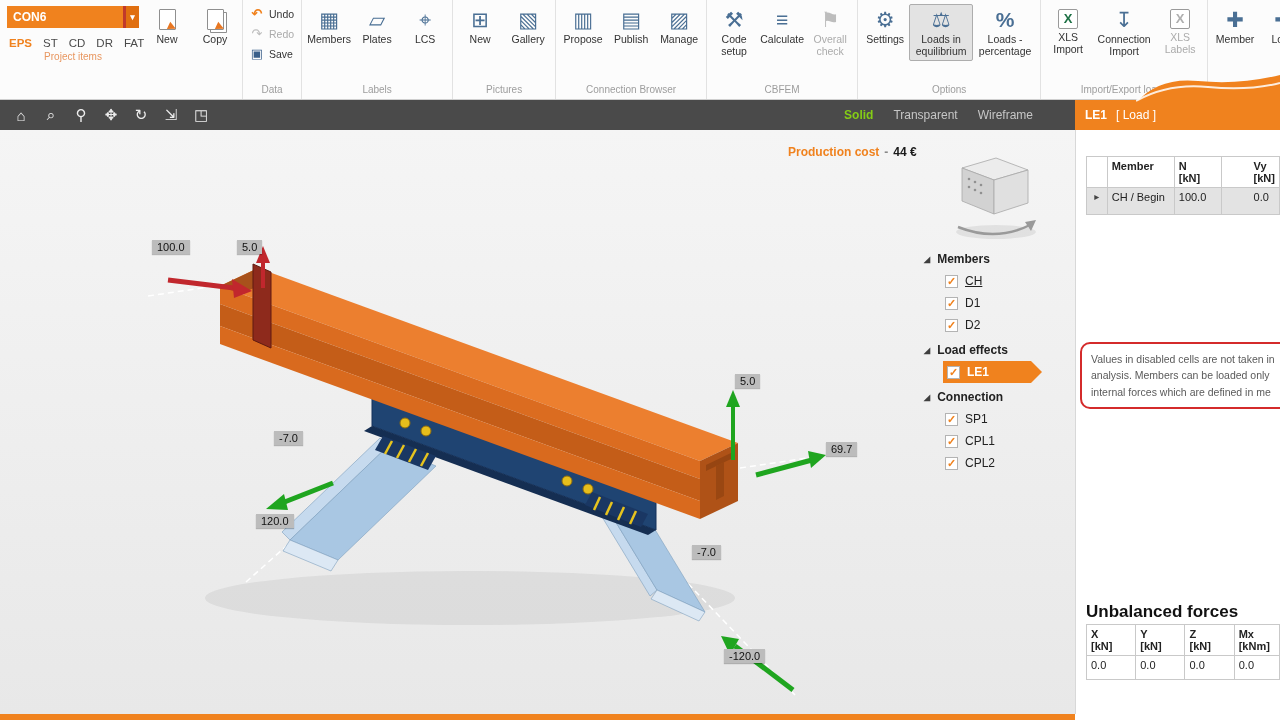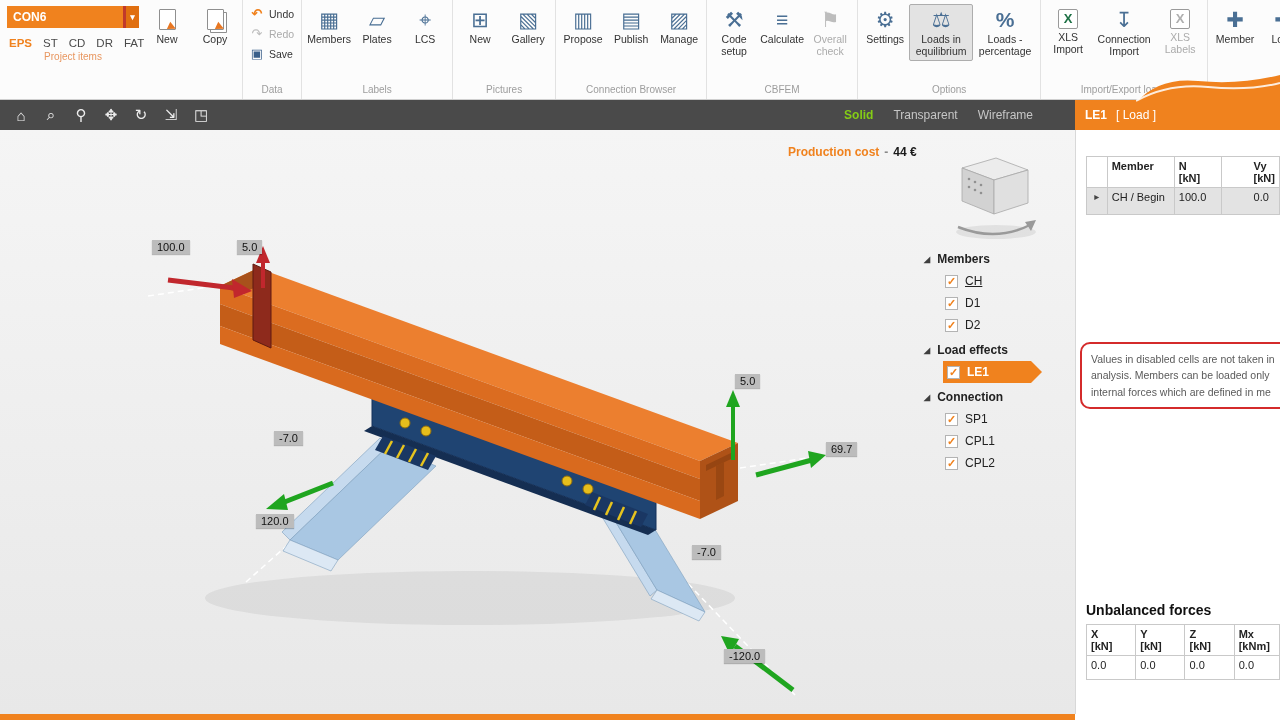--- a/index.html
+++ b/index.html
@@ -116,21 +116,21 @@
   .ltable th:nth-child(4), .ltable td:nth-child(4) { width:46px;padding-left:32px; }
   .ltable td { height:27px; }
   tr.selected td { background:#E3E3E3; }
   .selcell { color:#444; font-size:10px; }
 
   .notebox { position:absolute; left:4px; top:212px; width:228px; border:2px solid #D42B2B;
              border-radius:10px; padding:7px 9px; font-size:10.5px; color:#5A5A5A; line-height:1.55;
              background:#fff; }
   .notebox div { white-space:nowrap; overflow:hidden; }
 
-  .ub-title { position:absolute; left:10px; top:472px; font-size:14px; font-weight:bold; color:#111; }
+  .ub-title { position:absolute; left:10px; top:472px; font-size:17px; font-weight:bold; color:#111; }
   .ubtable { position:absolute; left:10px; top:494px; }
   .ubtable th, .ubtable td { width:52px; }
   .ubtable th:nth-child(4), .ubtable td:nth-child(4) { width:46px; }
   .ubtable td { height:24px; }
 
   .bottombar { position:absolute; left:0; top:714px; width:1075px; height:6px; background:#F0821E; }
 </style>
 </head>
 <body>
 

